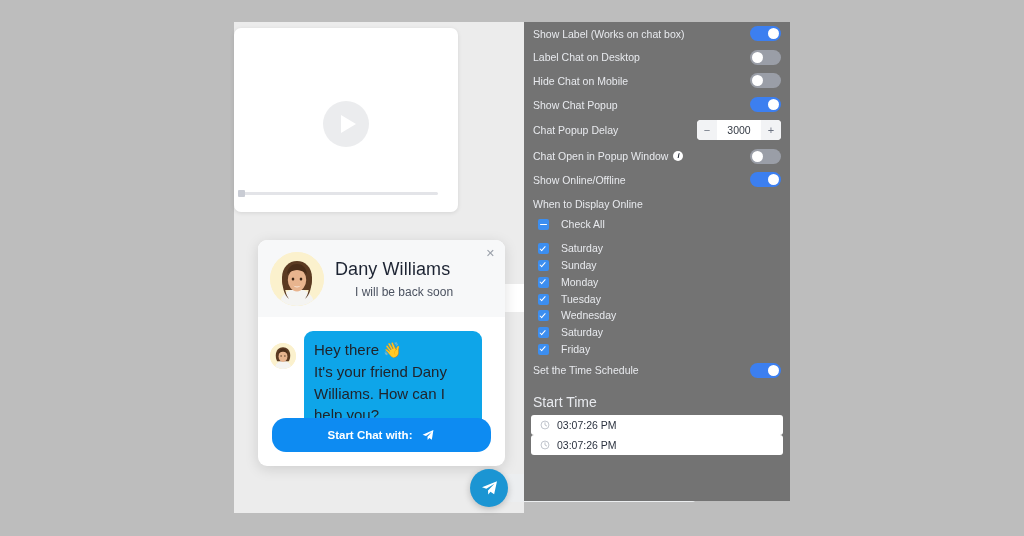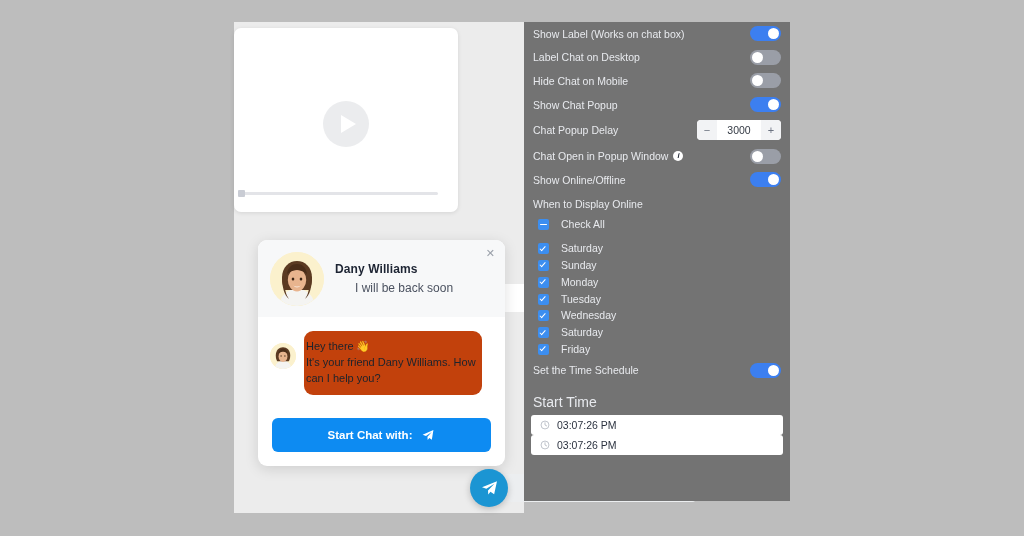--- a/index.html
+++ b/index.html
@@ -85,41 +85,41 @@
     flex: 0 0 auto;
   }
   .avatar-sm {
     width: 26px; height: 26px; border-radius: 50%;
     background: #fbf1cd;
     position: relative; overflow: hidden;
     flex: 0 0 auto; margin-top: 12px;
   }
   .av-face { position: absolute; left: 0; top: 0; width: 100%; height: 100%; }
   .head-text { margin-left: 11px; }
-  .head-name { font-size: 12px; font-weight: bold; color: #1d2433; letter-spacing: .1px; }
+  .head-name { font-size: 18px; font-weight: normal; color: #1d2433; letter-spacing: .1px; }
   .head-sub { font-size: 12px; color: #4b5260; margin-top: 5px; margin-left: 20px; }
   .card-close {
     position: absolute; right: 10px; top: 8px;
     font-size: 11px; color: #9aa0aa; cursor: pointer;
     line-height: 1;
   }
   .chat-body { padding: 14px 12px 0 12px; display: flex; gap: 8px; }
   .bubble {
-    background: #c2410c;
+    background: #0ea5e9;
     border-radius: 9px;
-    padding: 8px 2px;
-    font-size: 11px; color: #20242c; line-height: 1.45;
+    padding: 8px 10px;
+    font-size: 15px; color: #20242c; line-height: 1.45;
     max-width: 178px;
   }
   .bubble-line { white-space: normal; }
   .start-chat {
     position: absolute; left: 14px; bottom: 14px;
     width: 219px; height: 34px;
     background: #0d8bf2;
-    border-radius: 6px;
+    border-radius: 14px;
     display: flex; align-items: center; justify-content: center; gap: 9px;
     color: #fff; font-size: 11.5px; font-weight: bold;
     cursor: pointer; border: none;
   }
   .plane-w { display: block; }
 
   
   .fab {
     position: absolute; left: 470px; top: 469px;
     width: 38px; height: 38px; border-radius: 50%;

